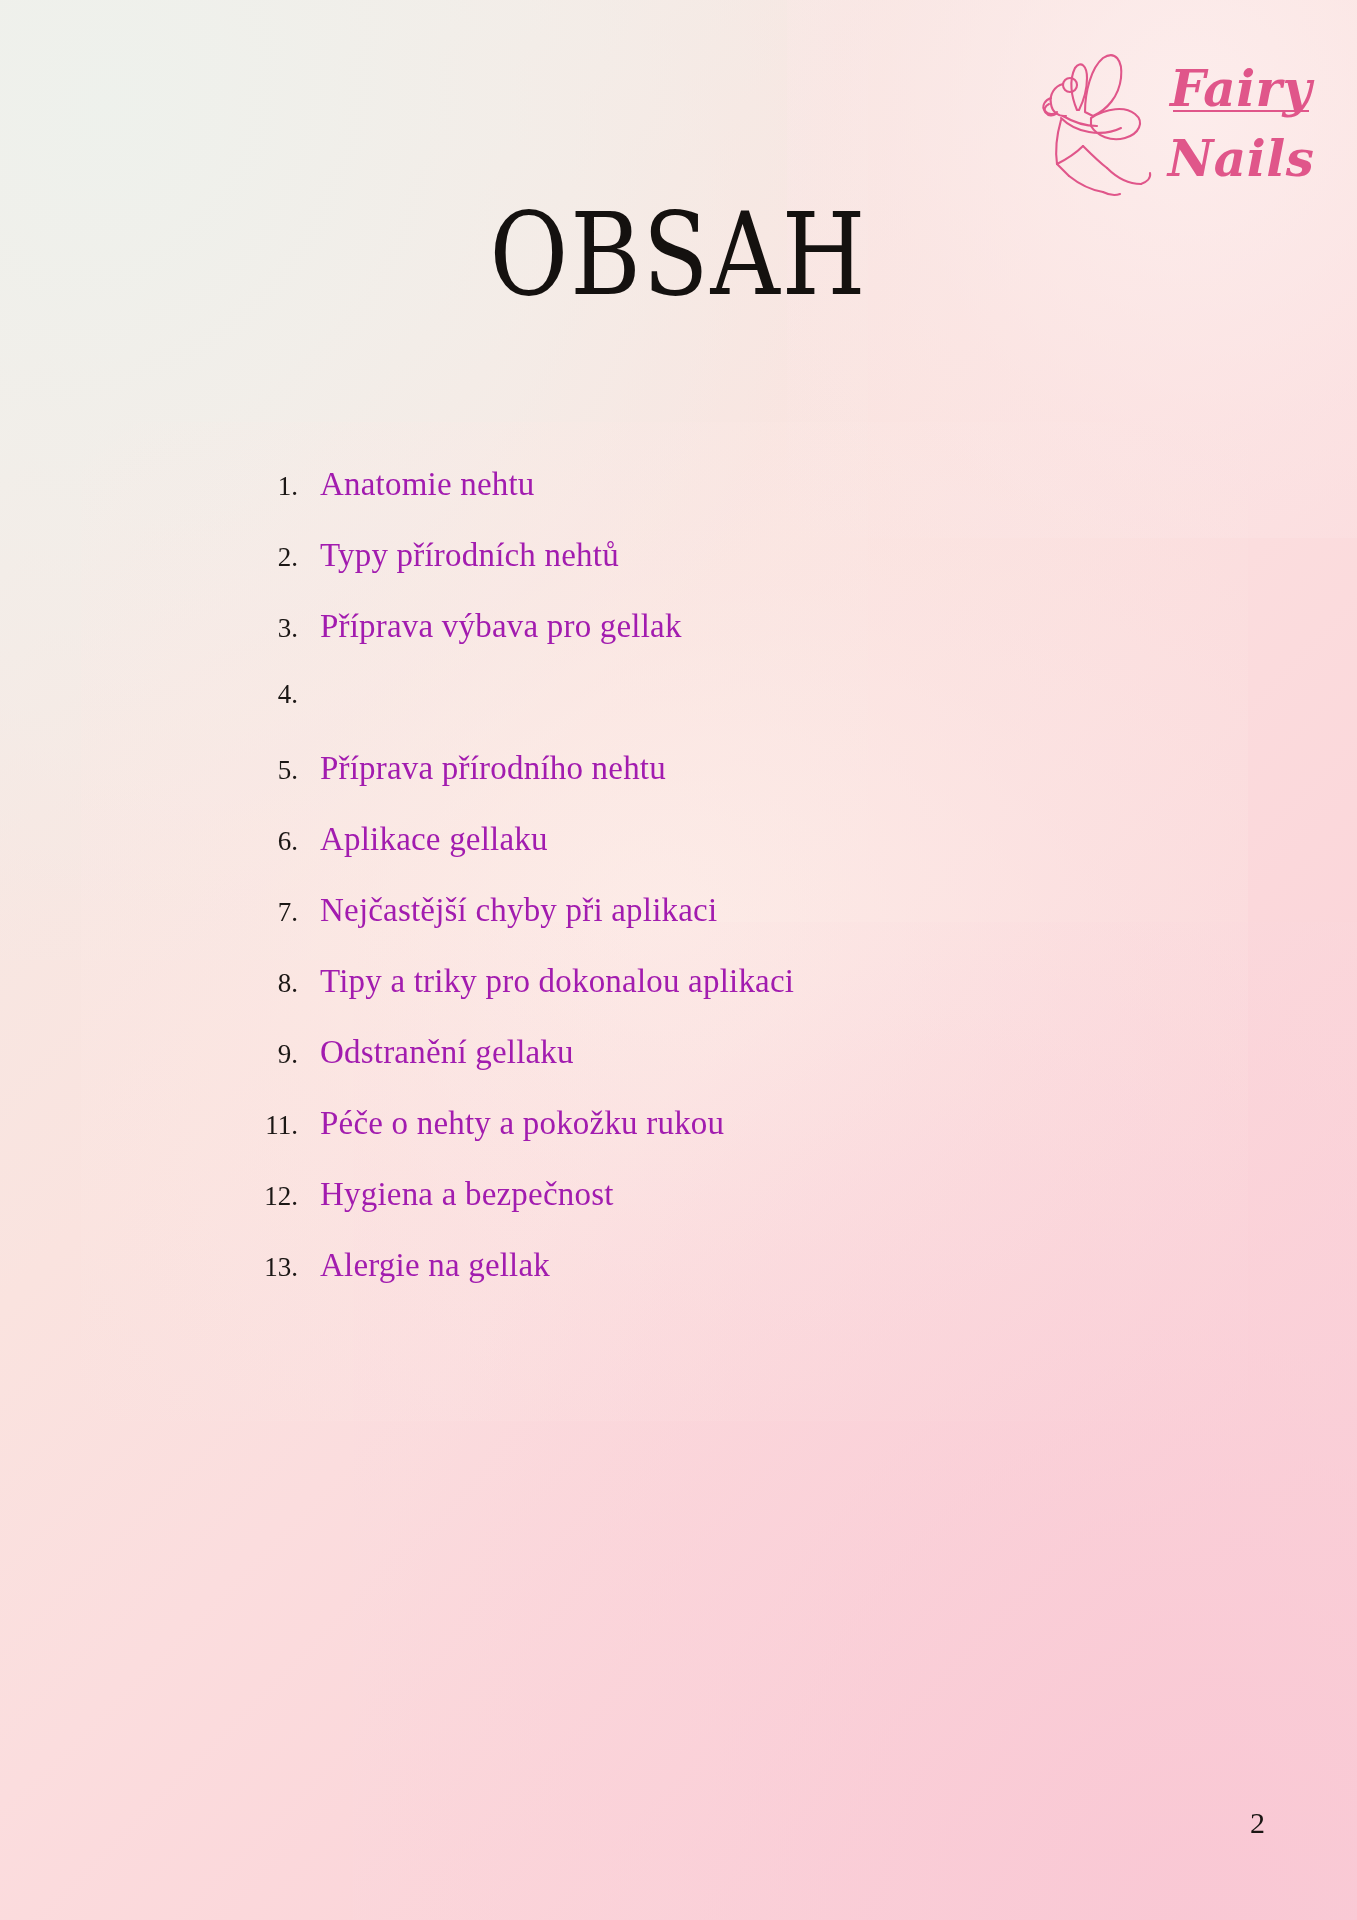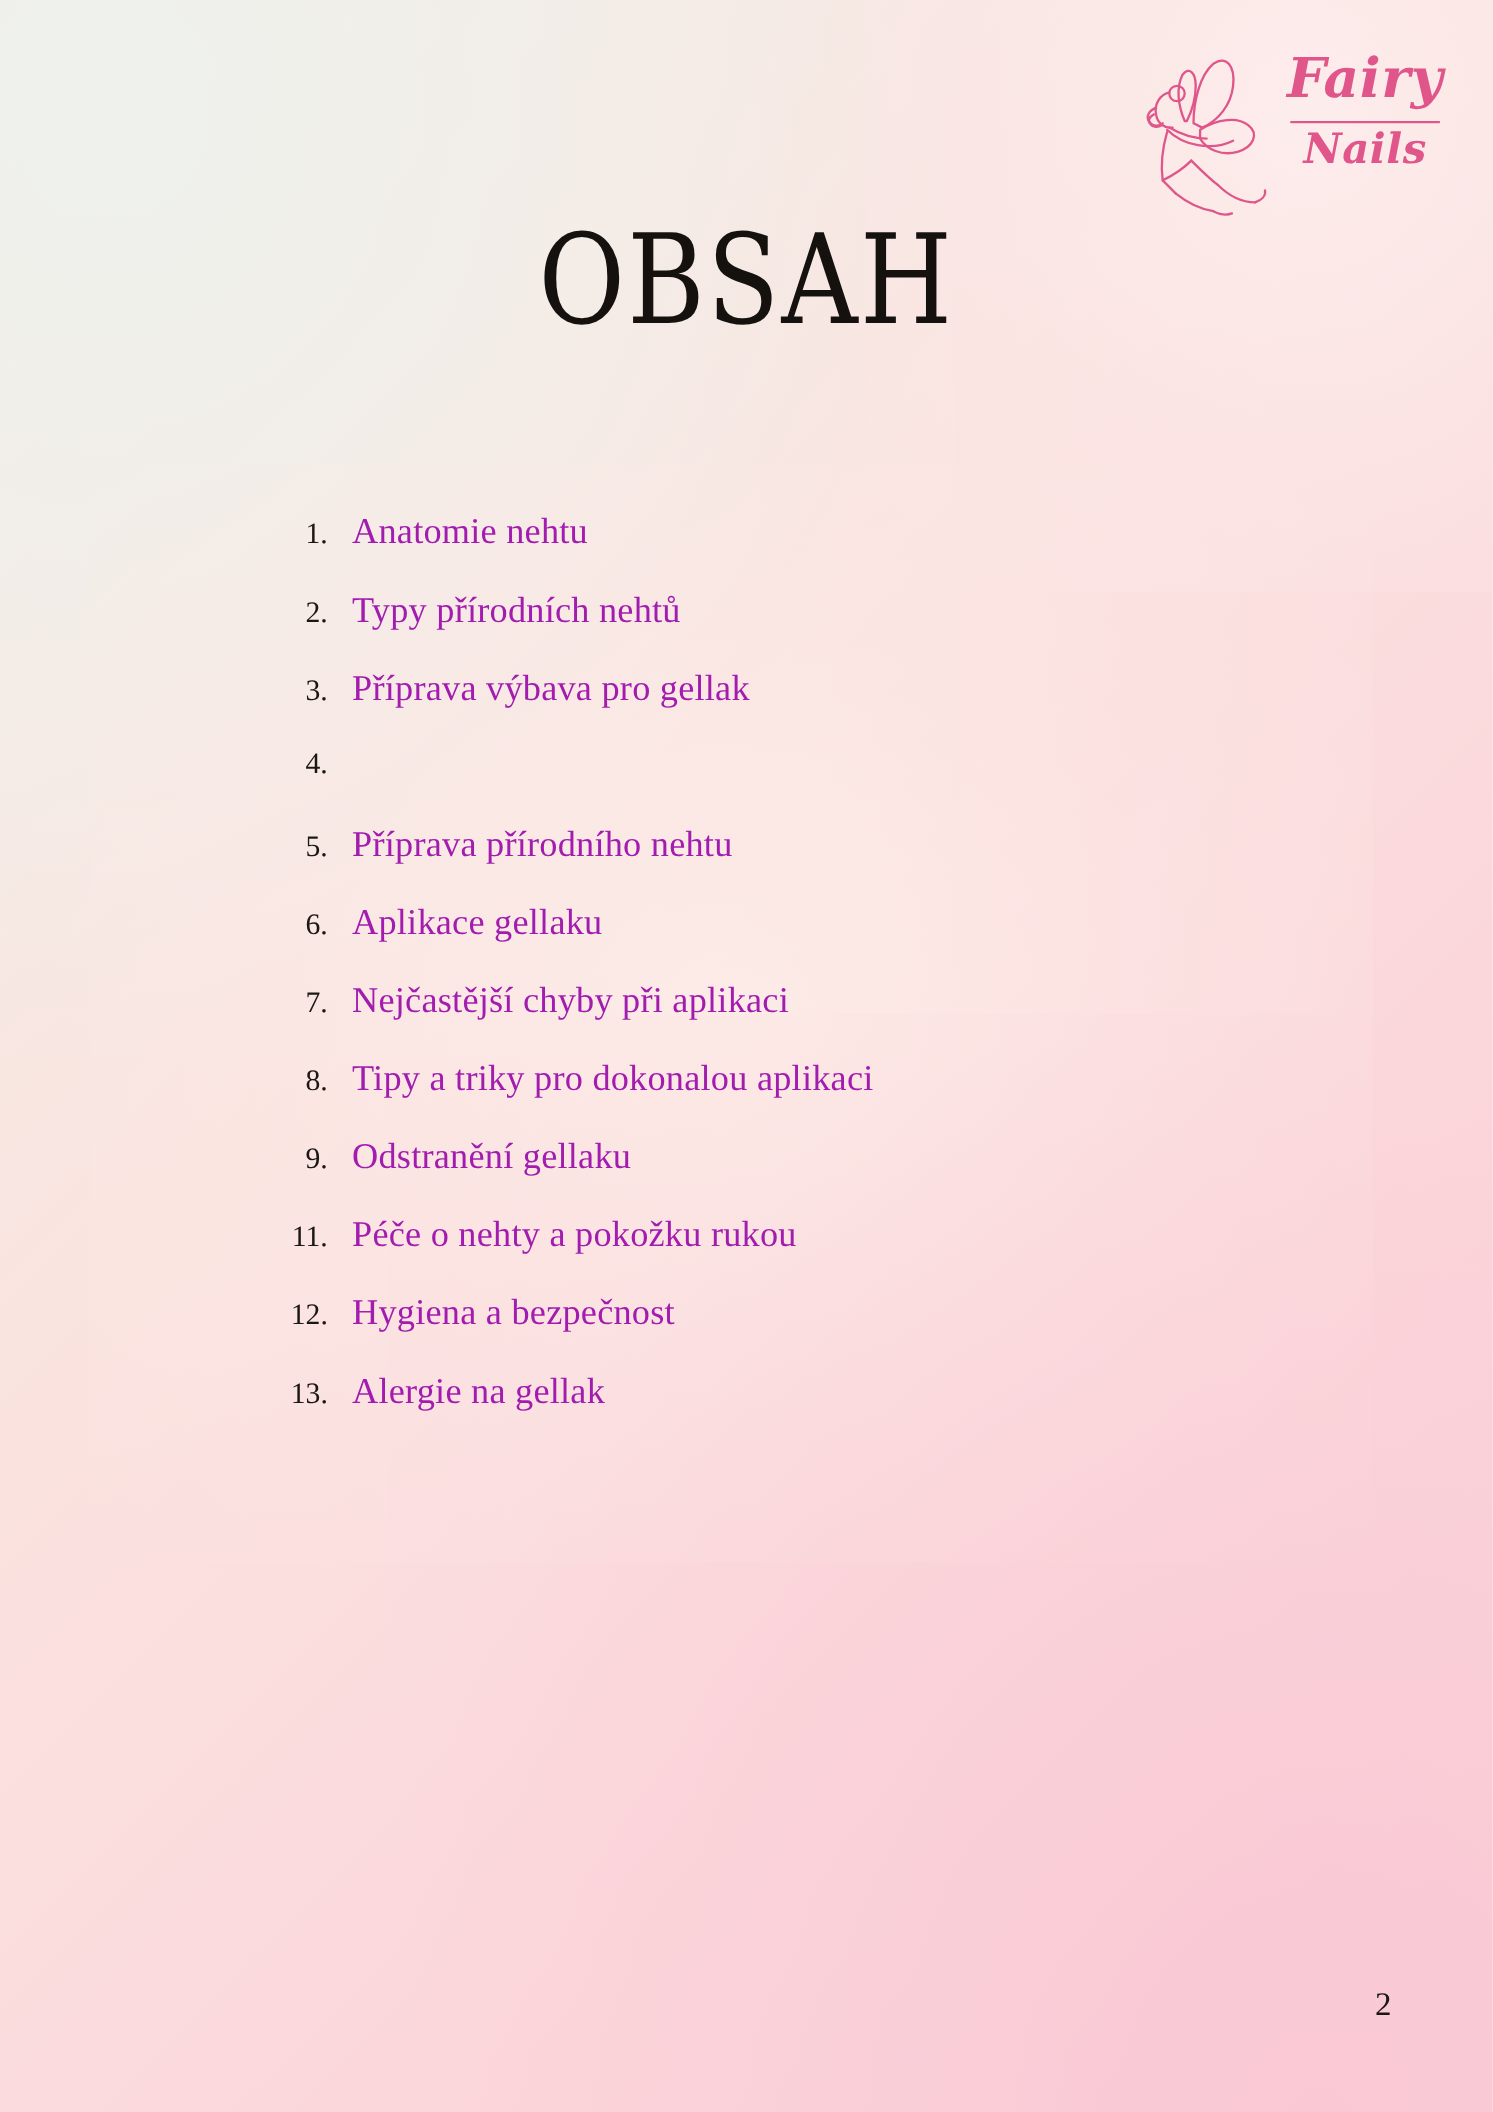--- a/index.html
+++ b/index.html
@@ -107,28 +107,29 @@
     left: 0;
     width: 160px;
     text-align: center;
     font-family: "DejaVu Serif", serif;
     font-style: italic;
     font-weight: 700;
     color: #e0568a;
     letter-spacing: 0.5px;
     line-height: 1;
     white-space: nowrap;
+    margin-top: 18px;
   }
   .logo-text-fairy {
     top: 6px;
     font-size: 50px;
   }
   .logo-text-nails {
     top: 76px;
-    font-size: 38px;
+    font-size: 50px;
     text-align: center;
   }
   .logo-divider {
     position: absolute;
     left: 12px;
     top: 70px;
     width: 136px;
     height: 2px;
     background: #e0568a;
   }

